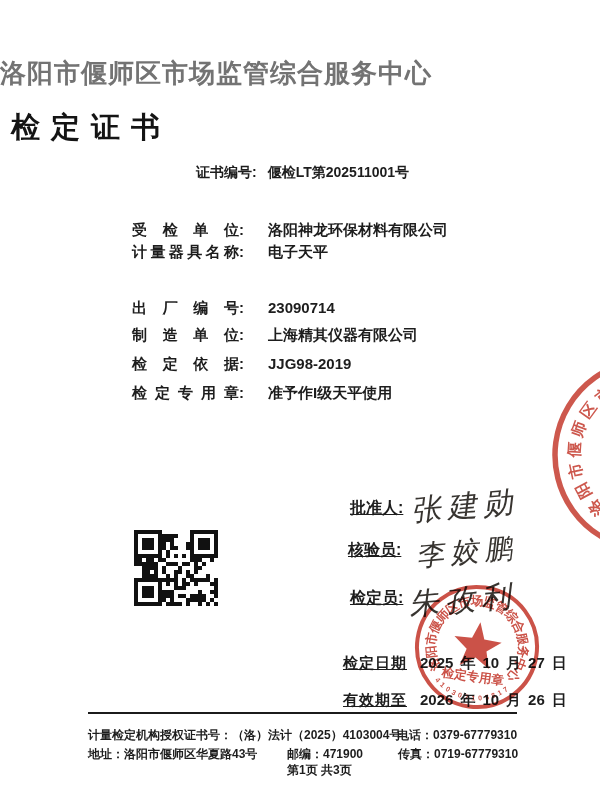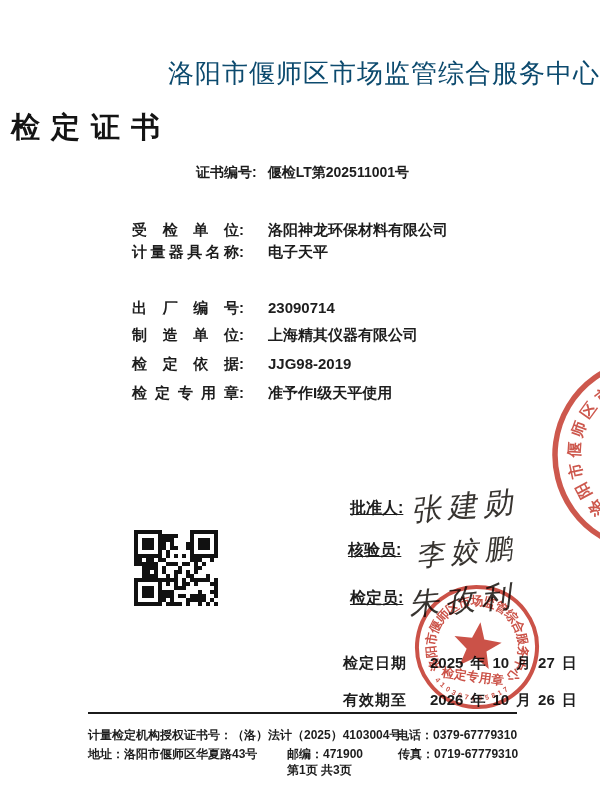--- a/index.html
+++ b/index.html
@@ -1,32 +1,32 @@
 <!DOCTYPE html>
 <html><head>
 <meta charset="utf-8">
 <style>
   html,body{margin:0;padding:0;background:#ffffff;}
   .page{position:relative;width:600px;height:800px;background:#ffffff;overflow:hidden;
         color:#1d1d1d;font-family:"Liberation Sans","DejaVu Sans",sans-serif;}
   .abs{position:absolute;}
-  .org-title{top:56px;left:0;width:600px;text-align:right;font-size:26px;font-weight:400;
-             letter-spacing:1px;color:#0c4a6e;white-space:nowrap;}
+  .org-title{top:56px;left:0;width:600px;text-align:left;font-size:26px;font-weight:700;
+             letter-spacing:1px;color:#737373;white-space:nowrap;}
   .cert-title{top:108px;left:0;width:600px;text-align:left;font-size:29px;font-weight:700;
               letter-spacing:11px;text-indent:11px;color:#141414;white-space:nowrap;}
   .certno{top:164px;left:196px;font-size:14px;font-weight:700;white-space:nowrap;}
   .certno .val{margin-left:11px;}
   .frow{left:132px;height:20px;line-height:20px;font-size:15px;font-weight:700;white-space:nowrap;width:420px;}
   .flabel{display:inline-block;width:107px;text-align:justify;text-align-last:justify;}
   .fval{position:absolute;left:136px;top:0;white-space:nowrap;}
   .slabel{font-size:16px;font-weight:700;white-space:nowrap;text-decoration:underline;}
   .sig{white-space:nowrap;color:#27231f;font-family:"DejaVu Serif","Liberation Serif",serif;
        font-weight:500;letter-spacing:6px;transform:rotate(-5deg) skewX(-12deg);opacity:.92;}
   .drow{font-size:15px;font-weight:700;display:flex;align-items:baseline;white-space:nowrap;}
-  .dlabel{margin-right:23px;letter-spacing:1px;}
+  .dlabel{margin-right:13px;letter-spacing:1px;text-decoration:underline;}
   .dtok{margin-right:7px;}
   .ftline{left:88px;top:712px;width:429px;height:2px;background:#1b1b1b;}
   .ft{font-size:12px;font-weight:700;white-space:nowrap;}
   .stampwrap{mix-blend-mode:multiply;}
   .stamp1{left:397px;top:567px;width:160px;height:160px;transform:rotate(8deg);opacity:.88;}
   .stamp2{left:538px;top:343px;width:224px;height:224px;transform:rotate(-14deg);opacity:.85;}
   .qr{left:134px;top:530px;}
 </style>
 </head>
 <body>

